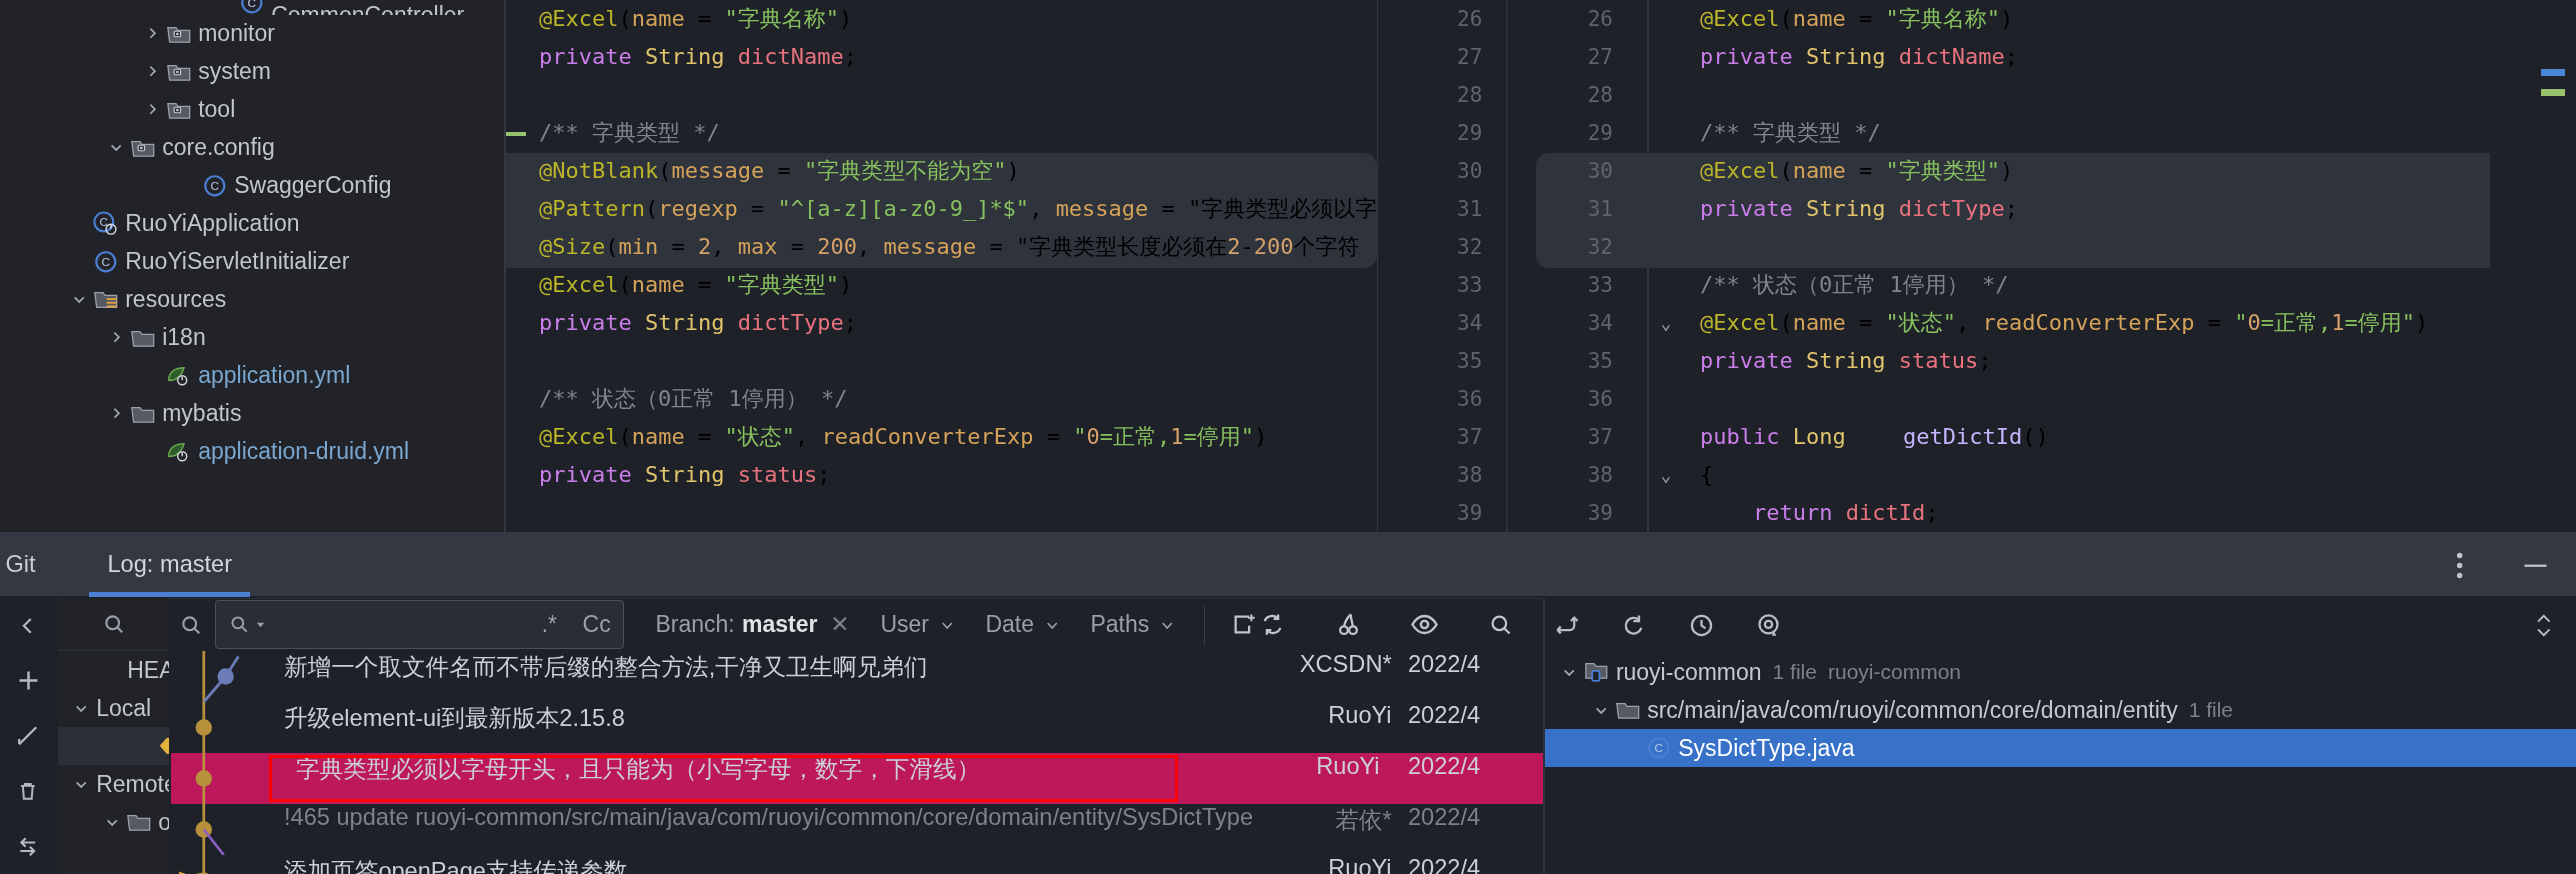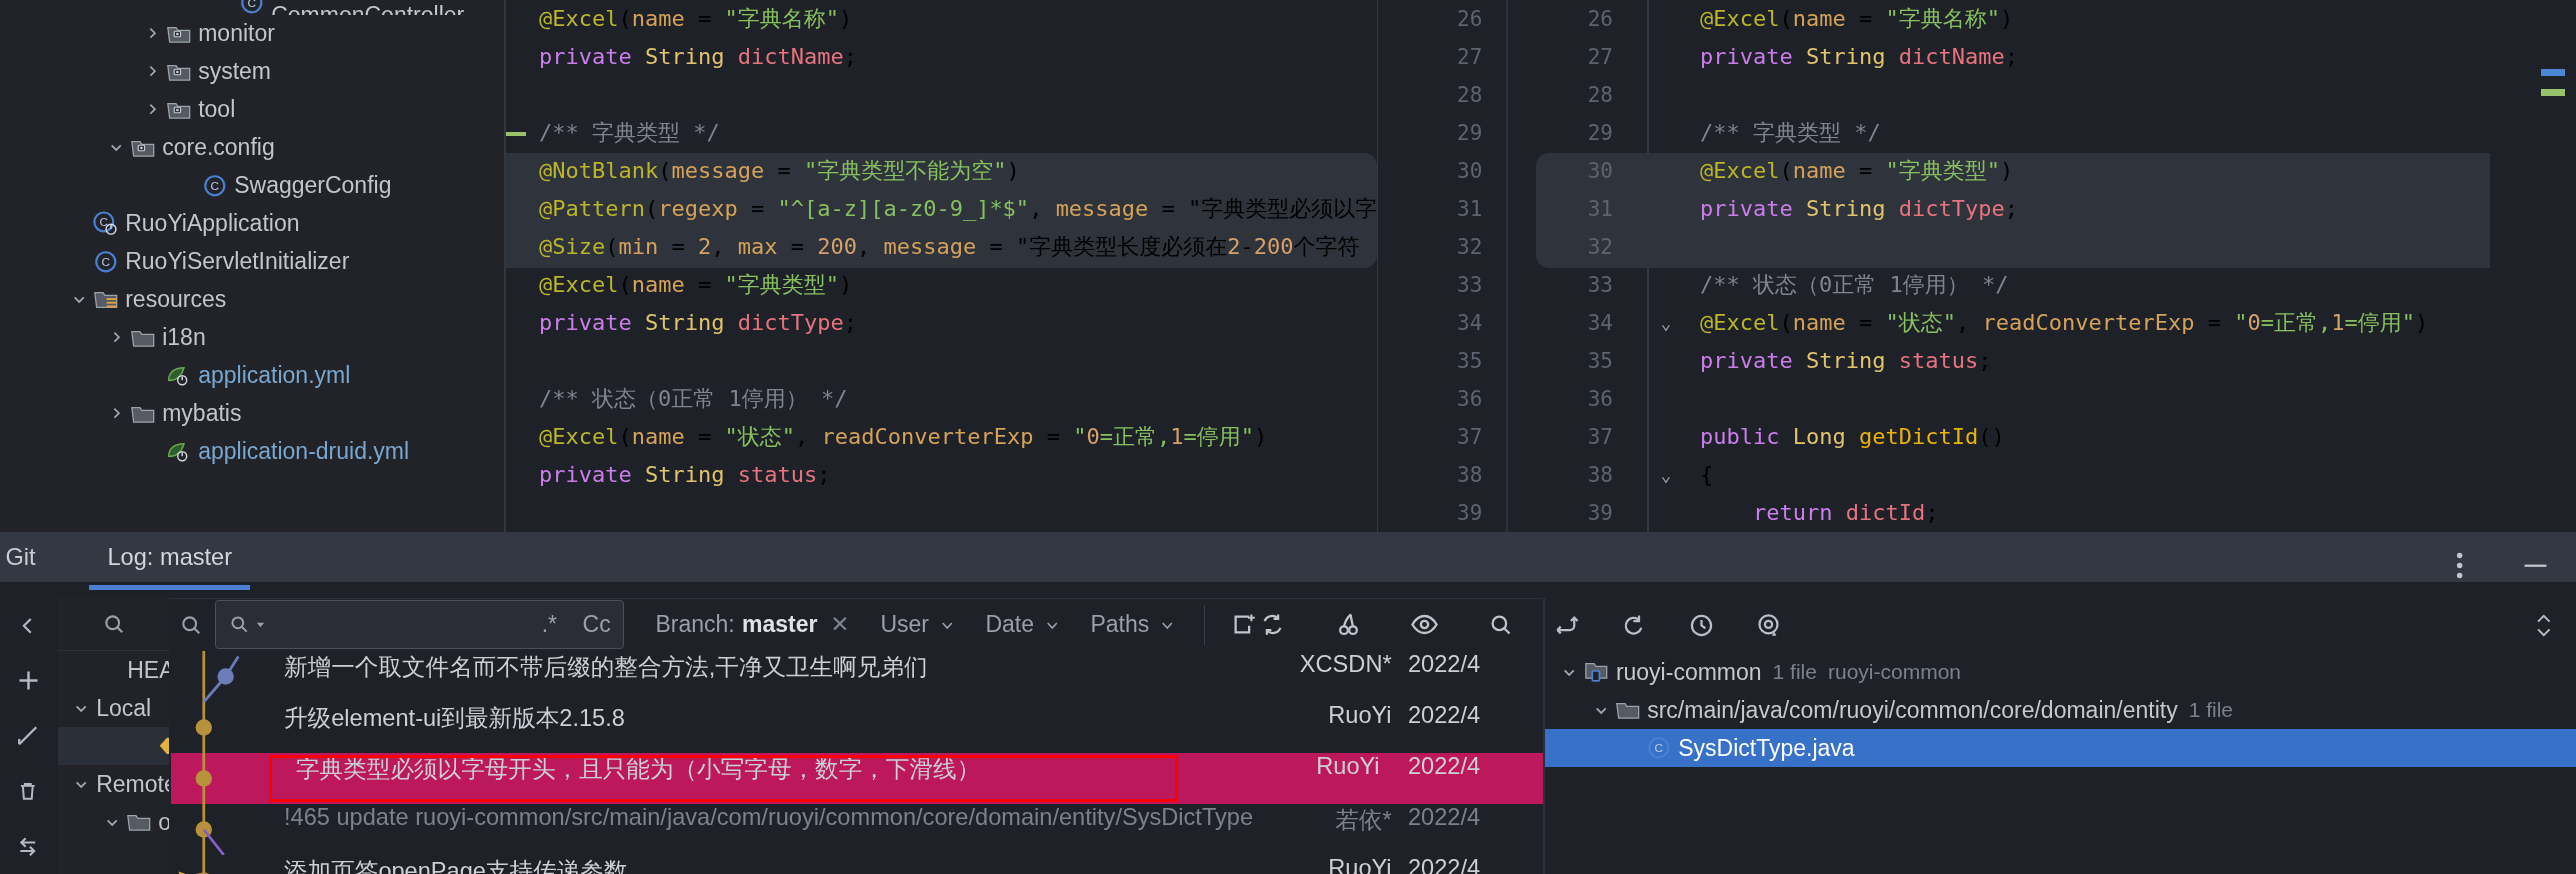--- a/index.html
+++ b/index.html
@@ -52,31 +52,31 @@
 
   
   .t-ann  { color: #bbb529; }
   .t-kw   { color: #cb7eeb; }
   .t-type { color: #e0c46c; }
   .t-fld  { color: #e8737f; }
   .t-strg { color: #87c05e; }
   .t-cmt  { color: #7f848e; }
   .t-num  { color: #d6a06a; }
   .t-par  { color: #d5a259; }
-  .t-mth  { color: #eab308; }
+  .t-mth  { color: #c4b5fd; margin-left: 44px; }
 
   .fold-mark { position:absolute; width:20px; text-align:center; color:#9aa0a8; font-size:18px; }
   .green-dash { position: absolute; width: 20px; height: 3.6px; background: #97c26b; }
   .blue-dash  { position: absolute; width: 23.6px; height: 7.3px; background: #4a88d6; }
   .green-dash2{ position: absolute; width: 23.6px; height: 7.3px; background: #97c26b; }
 
   
   .git-window { position: absolute; left: 0; top: 532px; width: 2576px; height: 343px; background: #1e2128; }
   .git-header {
-    position: relative; height: 50px; background: #343843;
+    position: relative; height: 64px; background: #343843;
     display: flex; align-items: center;
   }
   .git-title { font-size: 23.6px; color: #c9ccd2; padding-left: 5.5px; width: 82px; }
   .git-tab {
     position: relative; height: 66px; display:flex; align-items:center;
     padding: 0 25.5px; font-size: 23.6px; color: #d3d6db;
   }
   .git-tab::after {
     content:''; position:absolute; left: 7.3px; right: 7.3px; bottom: 0; height: 5.5px; background: #4a7fd4;
   }

